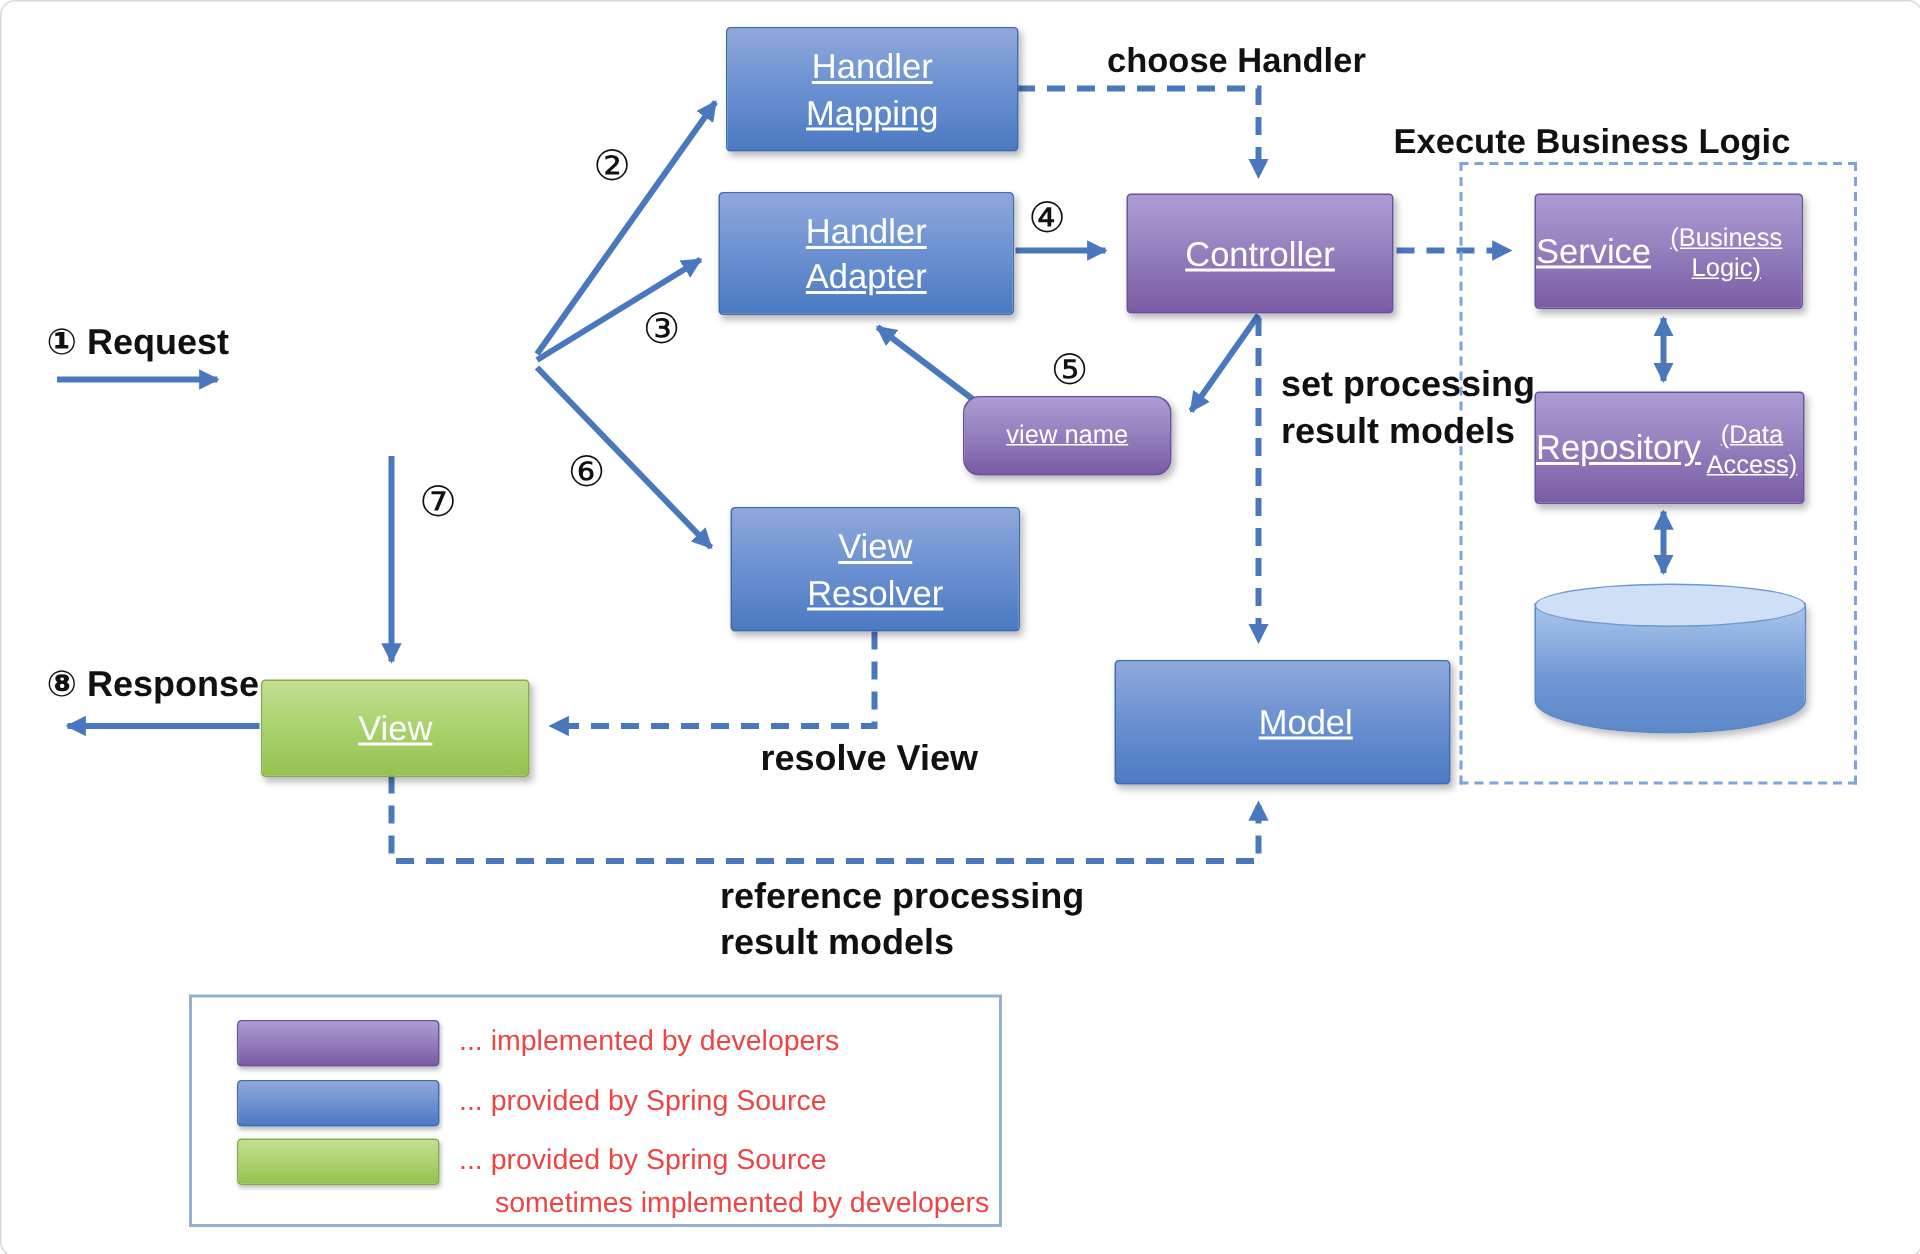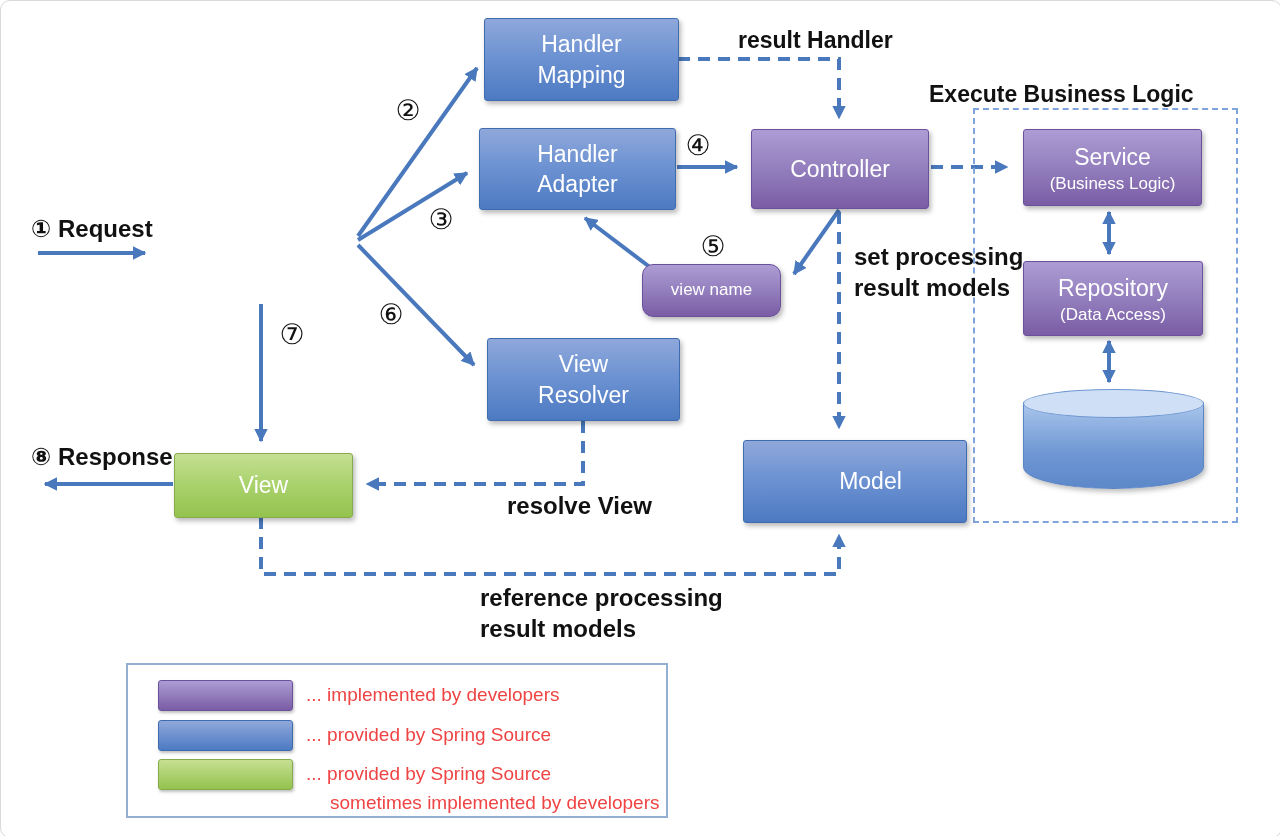--- a/index.html
+++ b/index.html
@@ -6,26 +6,26 @@
   body{font-family:"Liberation Sans","DejaVu Sans",sans-serif;}
   .canvas{
     position:relative;width:1280px;height:836px;background:#ffffff;
     border:1px solid #d9d9d9;border-radius:10px;overflow:hidden;
   }
   .arrow-layer{position:absolute;left:0;top:0;width:1280px;height:836px;pointer-events:none;}
   
   .box{
     position:absolute;display:flex;align-items:center;justify-content:center;
     color:#ffffff;text-align:center;white-space:pre-line;line-height:1.32;
-    font-size:23px;border-radius:3px;box-shadow:2px 3px 5px rgba(0,0,0,.28);
+    font-size:23px;border-radius:3px;box-shadow:2px 3px 5px rgba(0,0,0,.28);text-decoration:underline;
   }
   .blue{background:linear-gradient(180deg,#8FA8DB 0%,#6E93D2 45%,#4C7AC2 100%);border:1px solid #3F6CAE;}
   .purple{background:linear-gradient(180deg,#AC9CD4 0%,#9480BE 48%,#7A5CA4 100%);border:1px solid #69519B;}
   .green{background:linear-gradient(180deg,#C6DF92 0%,#ABD36F 45%,#94C24E 100%);border:1px solid #86AB4A;}
-  .two-line{flex-direction:column;align-items:center;}
+  .two-line{flex-direction:row;align-items:center;}
   .sub{font-size:17px;line-height:1.15;margin-top:2px;}
   #handler-mapping{left:483px;top:17px;width:193px;height:81px;}
   #handler-adapter{left:478px;top:127px;width:195px;height:80px;}
   #dispatcher-servlet{left:163px;top:177px;width:192px;height:126px;}
   #view-resolver{left:486px;top:337px;width:191px;height:81px;}
   #view-box{left:173px;top:452px;width:177px;height:63px;}
   #controller{left:750px;top:128px;width:176px;height:78px;}
   #view-name{left:641px;top:263px;width:137px;height:51px;font-size:17px;border-radius:11px;}
   #model{left:742px;top:439px;width:191px;height:81px;padding-left:31px;}
   #service{left:1022px;top:128px;width:177px;height:75px;}
@@ -129,21 +129,21 @@
   </div>
 
   <div id="lbl-request" class="lbl big">① Request</div>
   <div id="lbl-response" class="lbl big">⑧ Response</div>
   <div id="step2" class="lbl stepnum">②</div>
   <div id="step3" class="lbl stepnum">③</div>
   <div id="step4" class="lbl stepnum">④</div>
   <div id="step5" class="lbl stepnum">⑤</div>
   <div id="step6" class="lbl stepnum">⑥</div>
   <div id="step7" class="lbl stepnum">⑦</div>
-  <div id="lbl-choose" class="lbl note">result Handler</div>
+  <div id="lbl-choose" class="lbl note">choose Handler</div>
   <div id="lbl-exec" class="lbl note">Execute Business Logic</div>
   <div id="lbl-setproc" class="lbl big">set processing
 result models</div>
   <div id="lbl-resolve" class="lbl big">resolve View</div>
   <div id="lbl-reference" class="lbl big">reference processing
 result models</div>
 
   <div class="legend">
     <div class="swatch sw-purple"></div>
     <div class="legend-text lt1">... implemented by developers</div>

